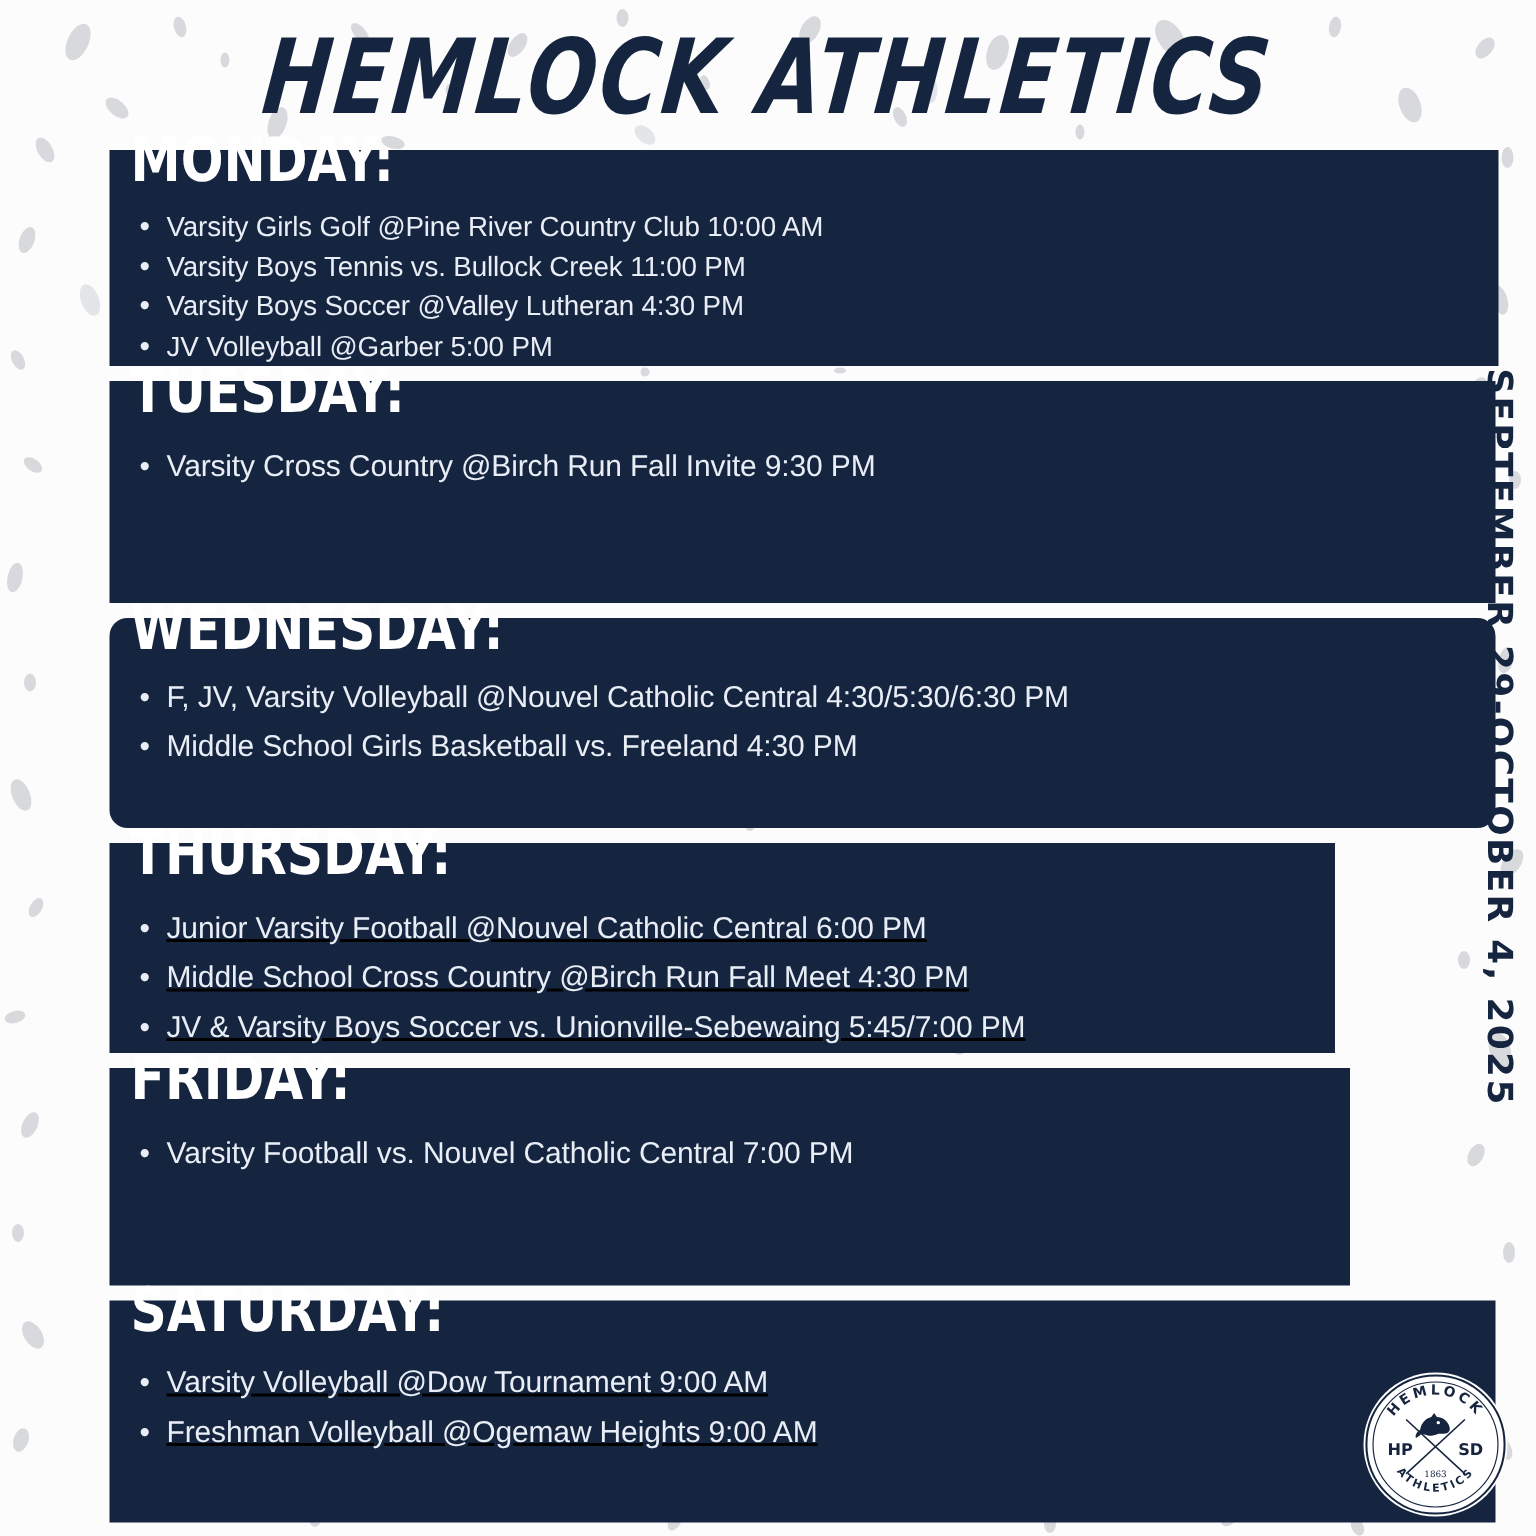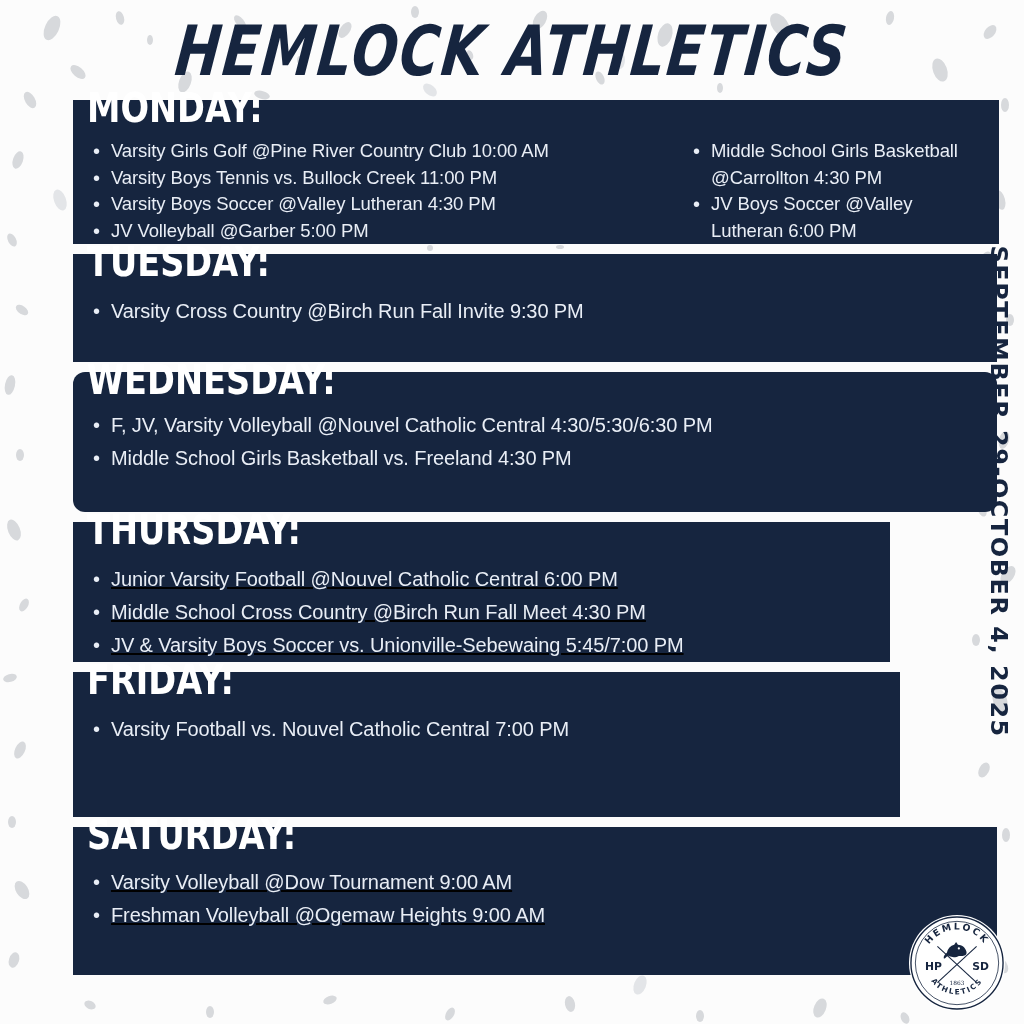--- a/index.html
+++ b/index.html
@@ -148,21 +148,21 @@
   
   .panel.two-col ul.events li {
     font-size: 18.5px;
     line-height: 1.44;
     margin-bottom: 0;
   }
   .panel.two-col .panel-body { padding-top: 38px; padding-bottom: 8px; }
 
   
   .panel.p-mon      { height: 144px; width: 926px; }
-  .panel.p-tue      { height: 108px; width: 924px; }
+  .panel.p-tue      { height: 148px; width: 924px; }
   .panel.p-wed      { height: 140px; width: 924px; border-radius: 12px; }
   .panel.p-thu      { height: 140px; width: 817px; text-decoration: underline; }
   .panel.p-fri      { height: 145px; width: 827px; }
   .panel.p-sat      { height: 148px; width: 924px; }
 
   .panel.p-tue .panel-body,
   .panel.p-fri .panel-body { padding-top: 44px; }
   .panel.p-wed .panel-body { padding-top: 40px; }
   .panel.p-thu .panel-body { padding-top: 44px; }
   .panel.p-sat .panel-body { padding-top: 42px; text-decoration: underline; }
@@ -279,26 +279,20 @@
       <div class="panel-body">
         <div class="cols">
           <div class="col col-left">
             <ul class="events">
               <li>Varsity Girls Golf @Pine River Country Club 10:00 AM</li>
               <li>Varsity Boys Tennis vs. Bullock Creek 11:00 PM</li>
               <li>Varsity Boys Soccer @Valley Lutheran 4:30 PM</li>
               <li>JV Volleyball @Garber 5:00 PM</li>
             </ul>
           </div>
-          <div class="col col-right">
-            <ul class="events">
-              <li>Middle School Girls Basketball @Carrollton 4:30 PM</li>
-              <li>JV Boys Soccer @Valley Lutheran 6:00 PM</li>
-            </ul>
-          </div>
         </div>
       </div>
     </section>
 
     <section class="panel p-tue">
       <div class="panel-heading">TUESDAY:</div>
       <div class="panel-body">
         <ul class="events">
           <li>Varsity Cross Country @Birch Run Fall Invite 9:30 PM</li>
         </ul>

